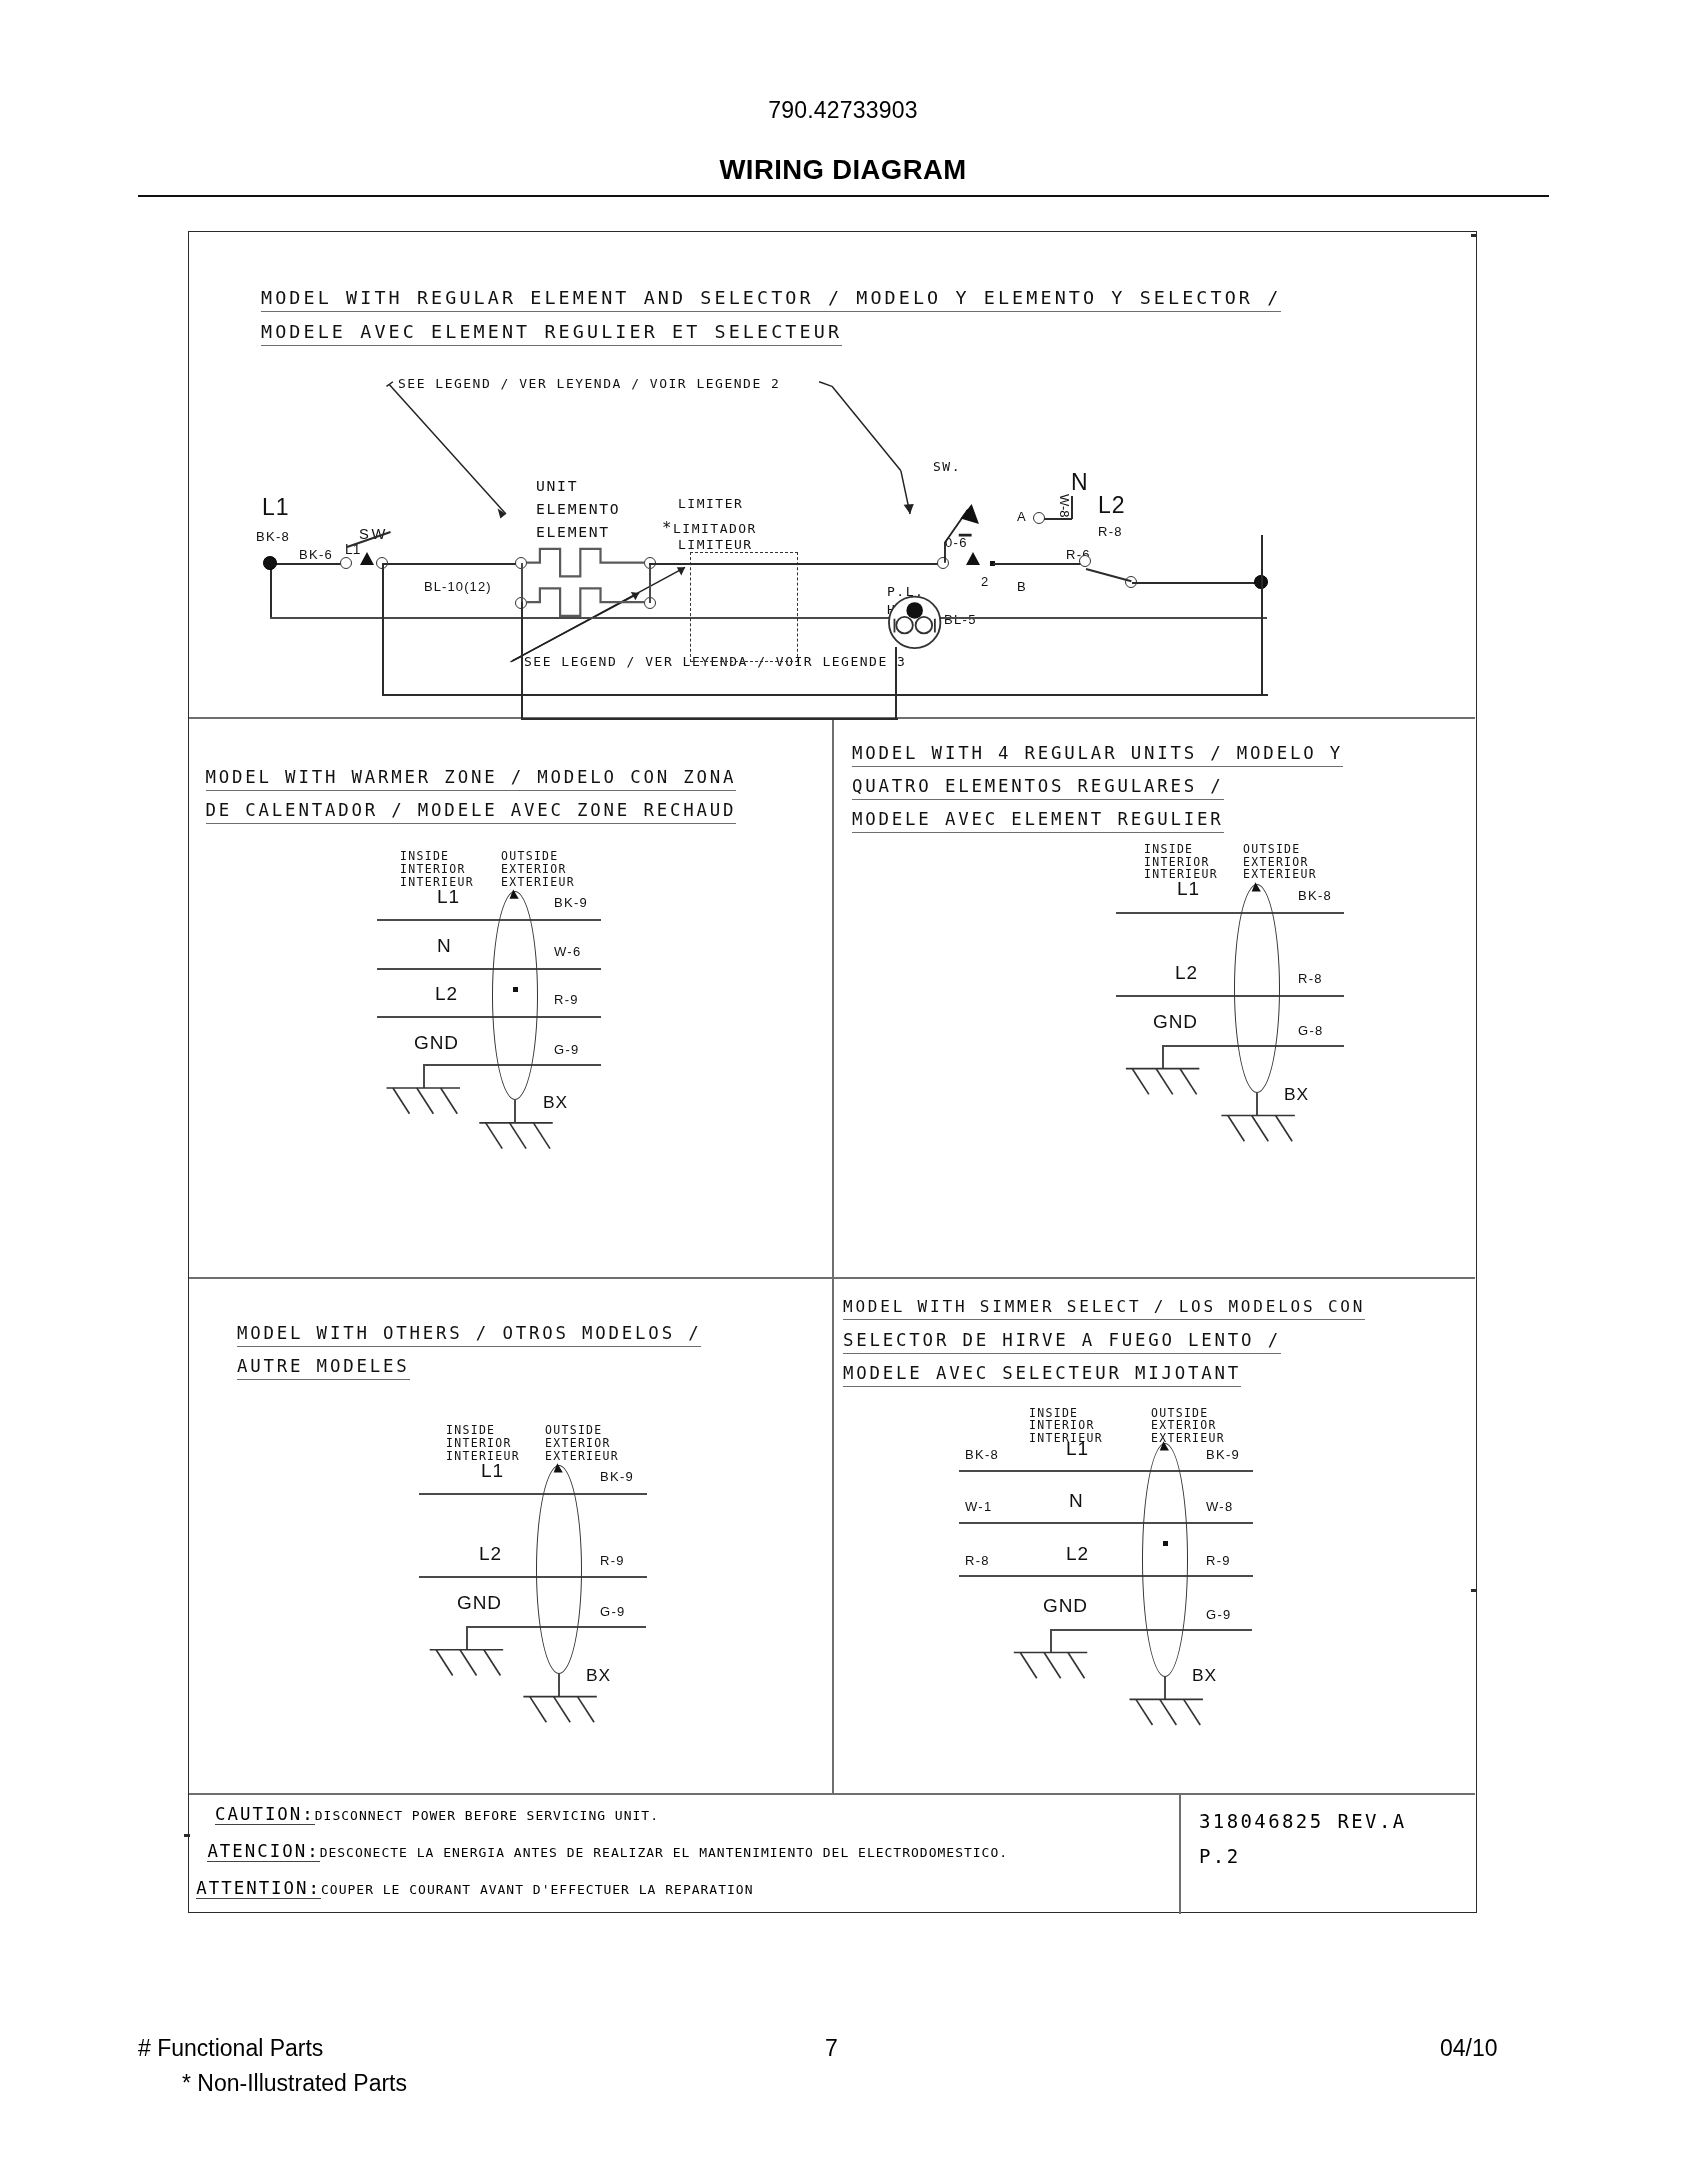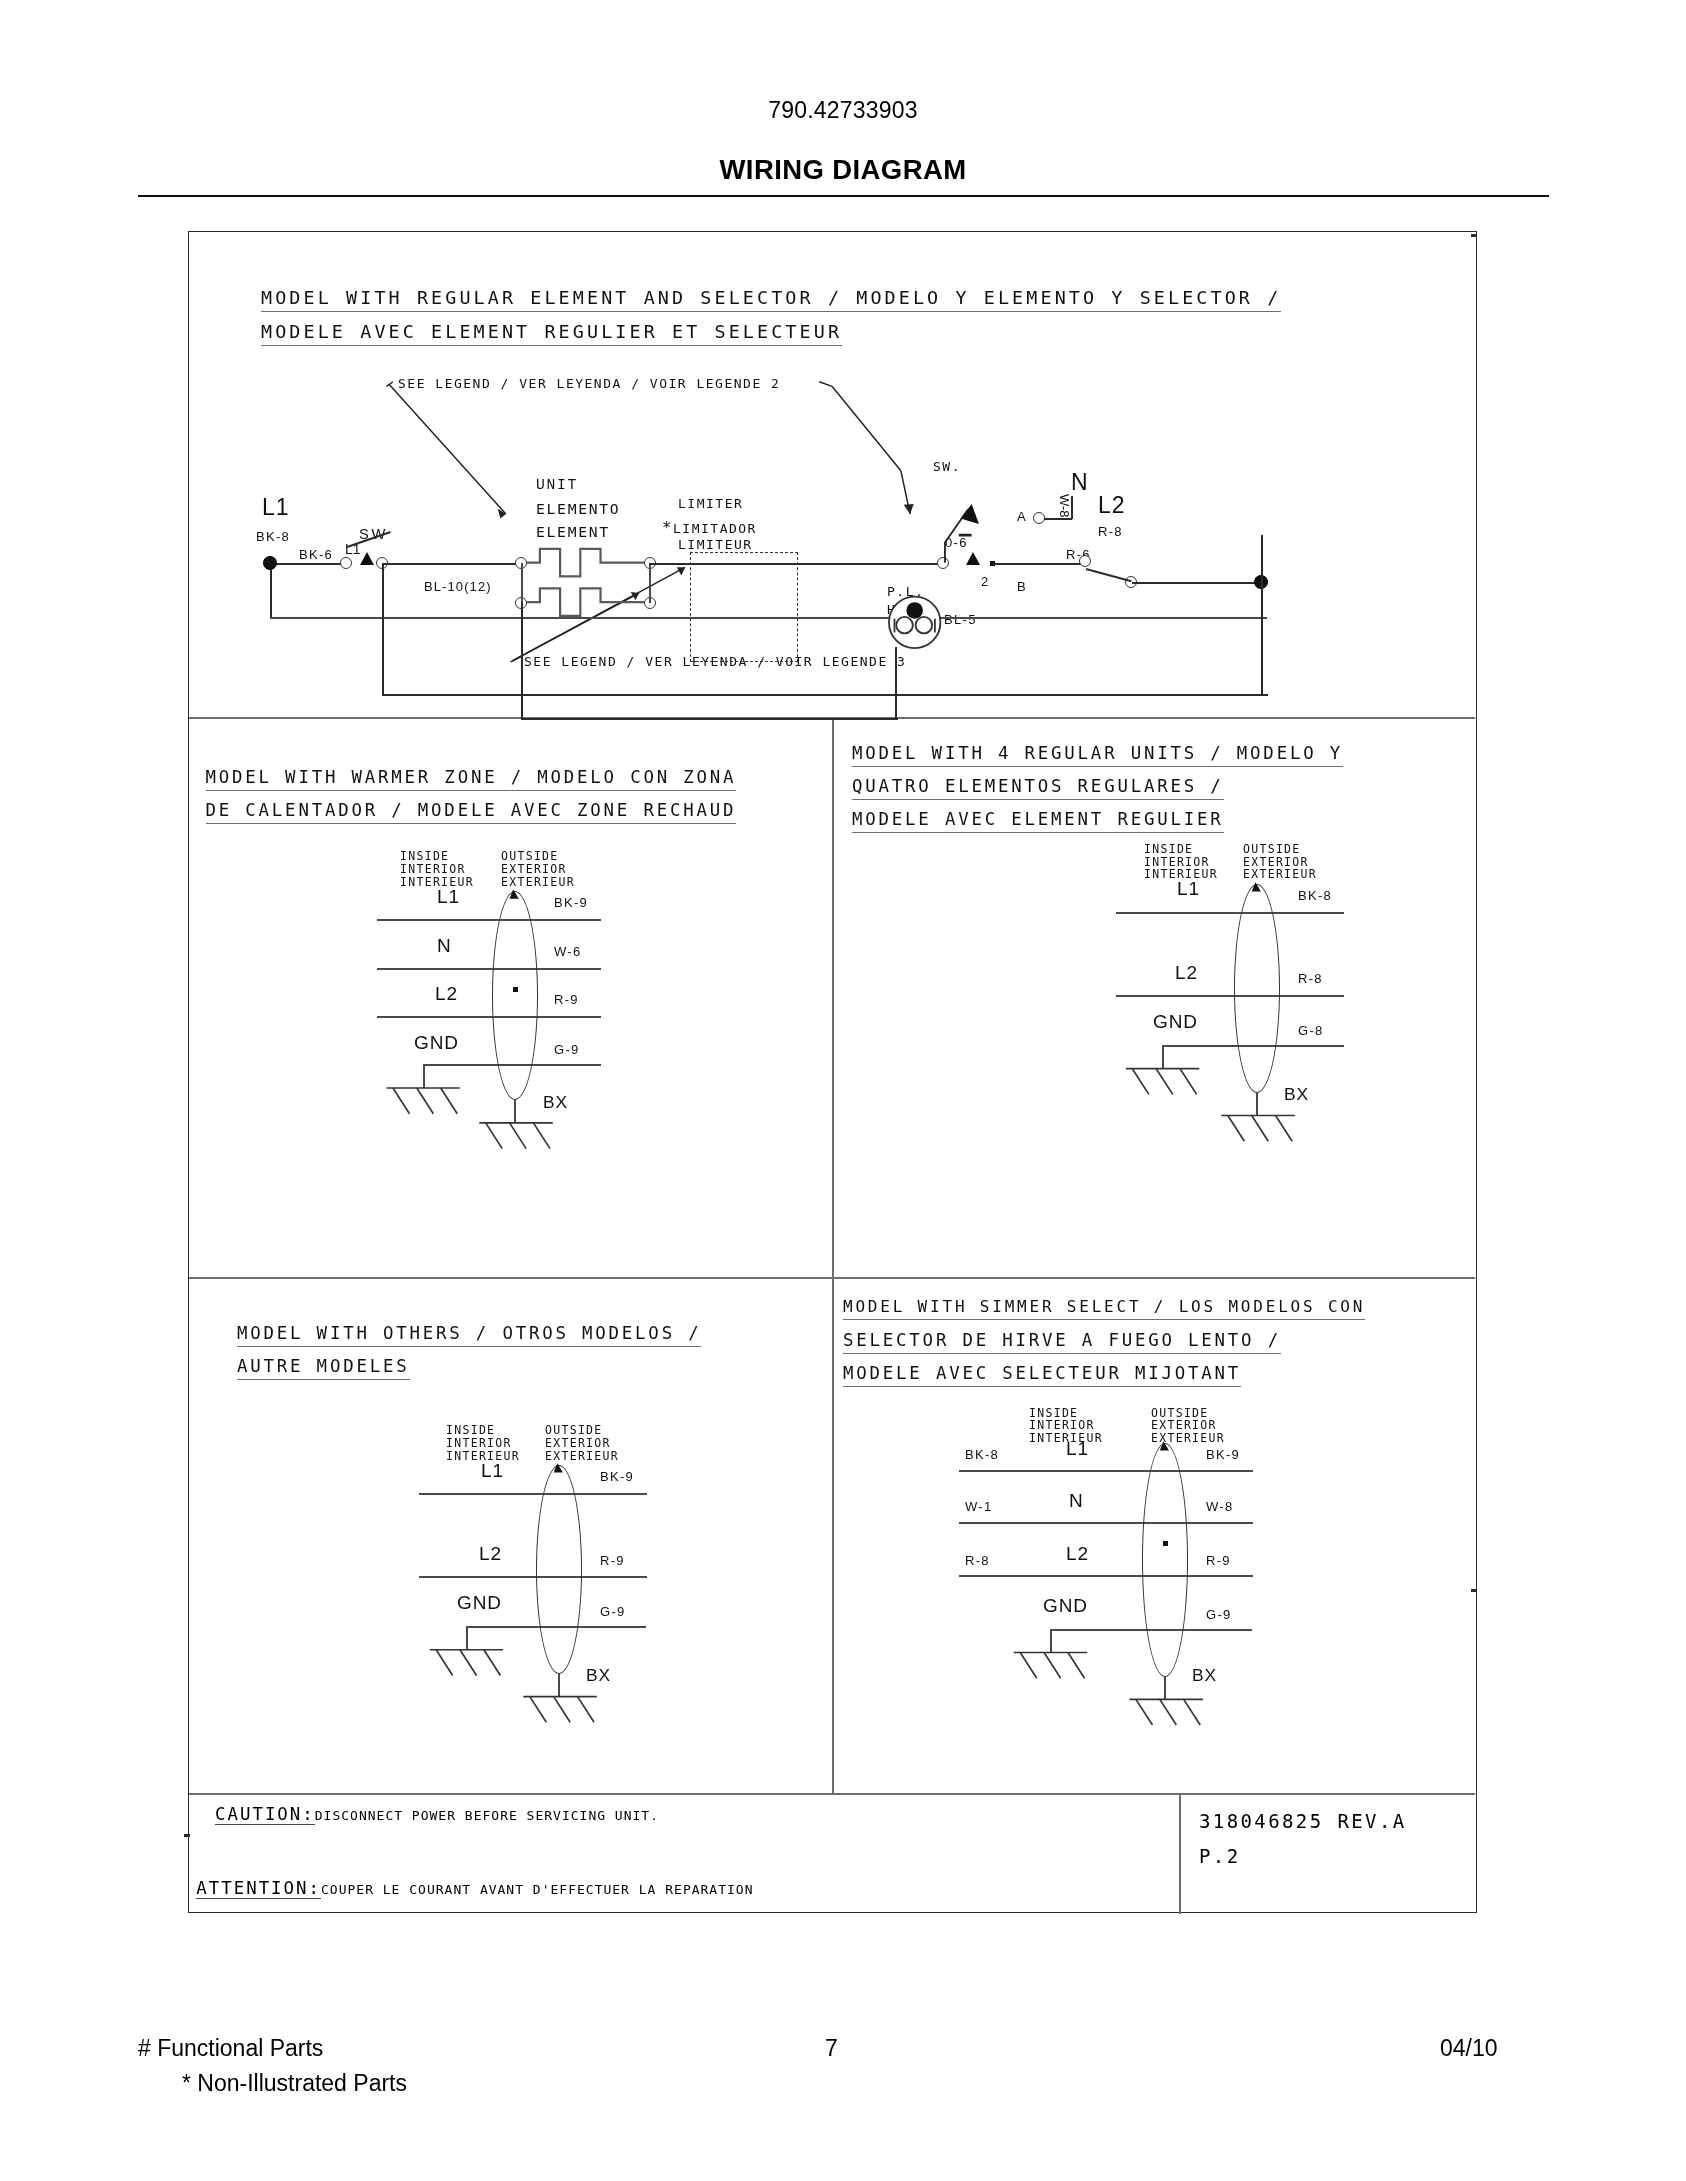--- a/index.html
+++ b/index.html
@@ -186,21 +186,21 @@
     <polygon points="540,365 531,365 536,374" fill="#222"></polygon>
   </svg>
 
   <div class="lab-sans big-term" style="left:73px; top:262px;">L1</div>
   <div class="lab-sans wirelab" style="left:67px; top:297px;">BK-8</div>
   <div class="lab-sans wirelab" style="left:110px; top:315px;">BK-6</div>
   <div class="lab-sans" style="left:156px; top:310px; font-size:13.8px;">L1</div>
   <div class="lab-sans med" style="left:170px; top:294px; letter-spacing:2.8px;">SW</div>
   <div class="lab-sans wirelab" style="left:235px; top:347px; letter-spacing:1.1px;">BL-10(12)</div>
 
-  <div class="cad med" style="left:347px; top:245px;font-family:Liberation Mono, monospace;">UNIT</div>
+  <div class="cad med" style="left:347px; top:245px;">UNIT</div>
   <div class="cad med" style="left:347px; top:268px;">ELEMENTO</div>
   <div class="cad med" style="left:347px; top:291px;">ELEMENT</div>
 
   <div class="cad small" style="left:473px; top:287px; font-size:15.6px;">*</div>
   <div class="cad small" style="left:489px; top:264px;">LIMITER</div>
   <div class="cad small" style="left:484px; top:289px;">LIMITADOR</div>
   <div class="cad small" style="left:489px; top:305px;">LIMITEUR</div>
 
   <div class="cad small" style="left:744px; top:227px;">SW.</div>
   <div class="lab-sans wirelab" style="left:756px; top:303px;">0-6</div>
@@ -449,20 +449,23 @@
     <line x1="1024" y1="1598" x2="1104" y2="1598" stroke="#333" stroke-width="1.8"></line>
     <line x1="1031" y1="1598" x2="1049" y2="1626" stroke="#333" stroke-width="1.8"></line>
     <line x1="1057" y1="1598" x2="1075" y2="1626" stroke="#333" stroke-width="1.8"></line>
     <line x1="1083" y1="1598" x2="1101" y2="1626" stroke="#333" stroke-width="1.8"></line>
     <polygon points="1061,1317 1057,1327 1067,1327" fill="#111"></polygon>
   </svg>
 
   <div class="caution-row" style="left:26px; top:1572px;">
     <span class="caution-key">CAUTION:</span><span class="caution-val">DISCONNECT POWER BEFORE SERVICING UNIT.</span>
   </div>
+  <div class="caution-row" style="left:18.4px; top:1609px;">
+    <span class="caution-key">ATENCION:</span><span class="caution-val">DESCONECTE LA ENERGIA ANTES DE REALIZAR EL MANTENIMIENTO DEL ELECTRODOMESTICO.</span>
+  </div>
   <div class="caution-row" style="left:7.3px; top:1646px;">
     <span class="caution-key">ATTENTION:</span><span class="caution-val">COUPER LE COURANT AVANT D'EFFECTUER LA REPARATION</span>
   </div>
 
   <div id="rev-box-text" style="left:1010px; top:1578px;">318046825 REV.A</div>
   <div id="rev-box-text2" style="position:absolute; left:1010px; top:1613px; font-family:'DejaVu Sans Mono', monospace; font-size:19px; letter-spacing:2.4px; white-space:nowrap;">P.2</div>
 
   <div style="position:absolute; right:-0.9px; top:1.8px; width:5.5px; height:2.8px; background:#2b2b2b;"></div>
   <div style="position:absolute; right:-0.9px; top:1357px; width:5.5px; height:2.8px; background:#2b2b2b;"></div>
   <div style="position:absolute; left:-4.6px; top:1602px; width:5.5px; height:2.8px; background:#2b2b2b;"></div>

